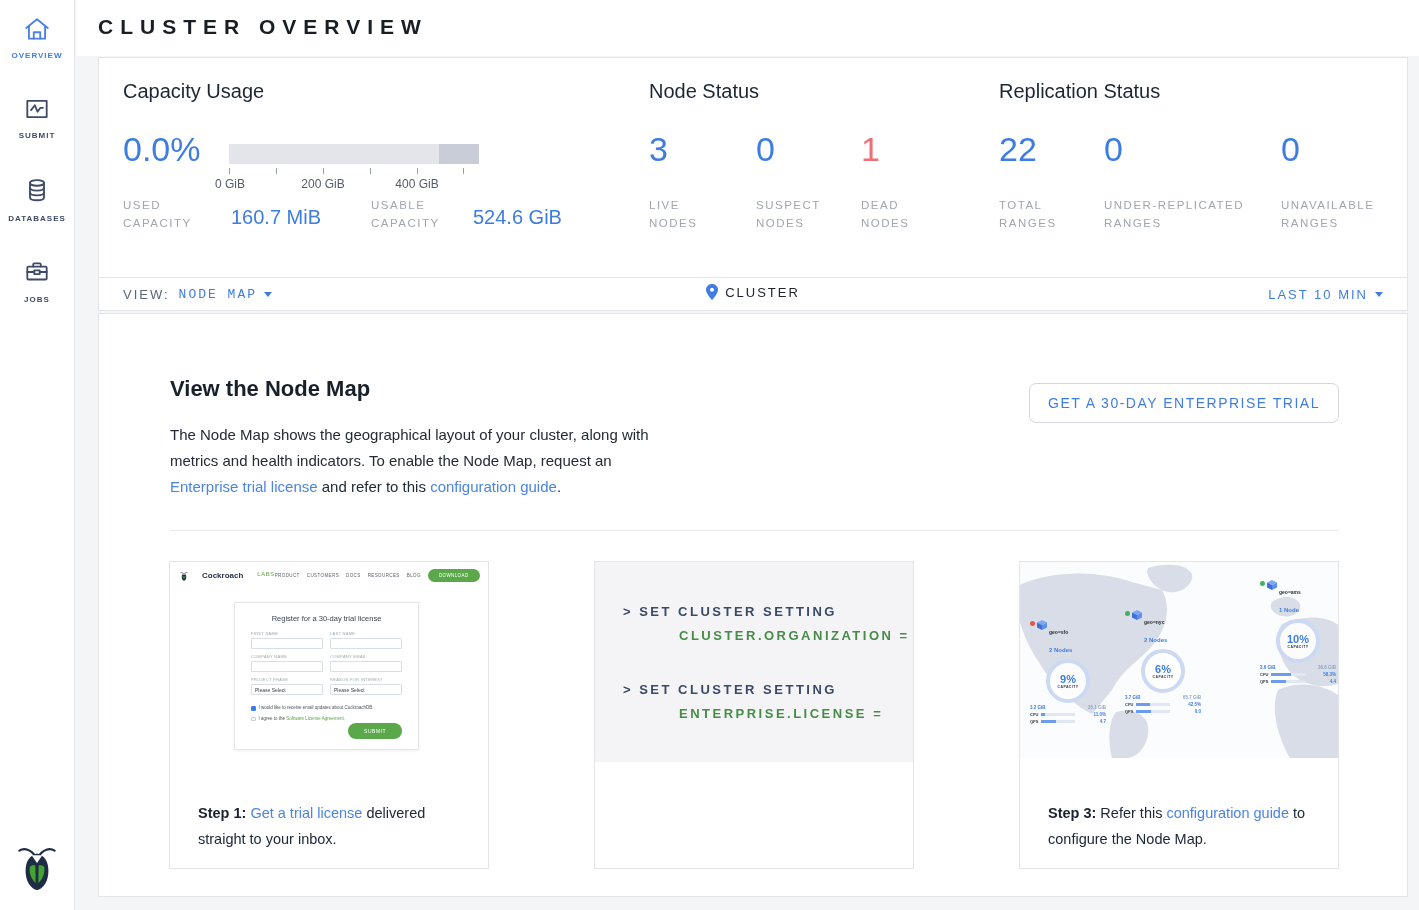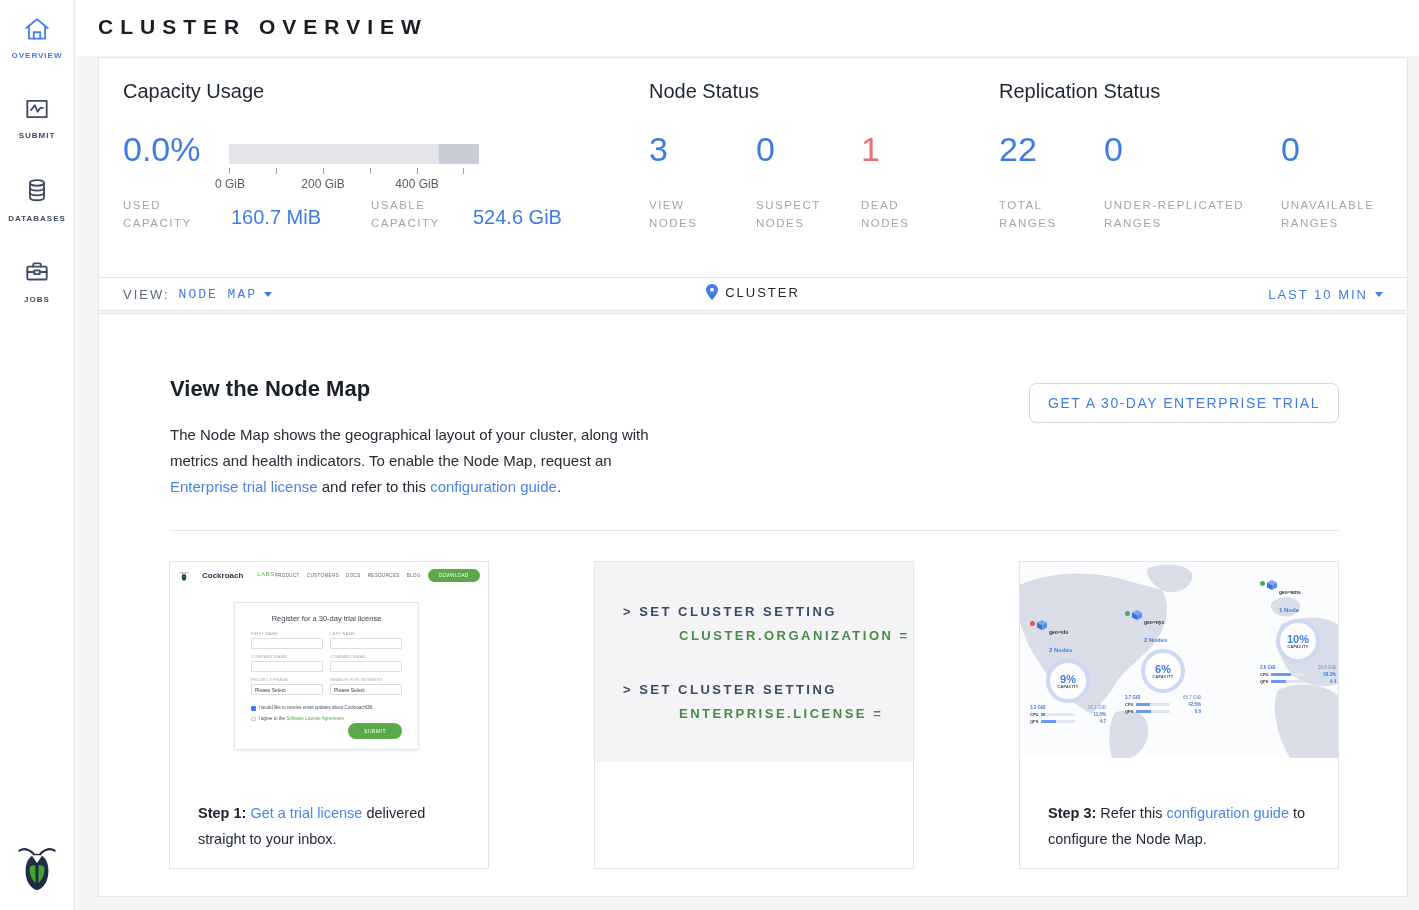--- a/index.html
+++ b/index.html
@@ -174,21 +174,21 @@
 CAPACITY</div>
   <div class="stat-val" style="left:132px;text-align:center;">160.7 MiB</div>
   <div class="stat-lbl" style="left:272px;">USABLE
 CAPACITY</div>
   <div class="stat-val" style="left:374px;">524.6 GiB</div>
 
   <div class="sec-title" style="left:550px;">Node Status</div>
   <div class="big-num" style="left:550px;">3</div>
   <div class="big-num" style="left:657px;">0</div>
   <div class="big-num red" style="left:762px;">1</div>
-  <div class="stat-lbl" style="left:550px;">VIEW
+  <div class="stat-lbl" style="left:550px;">LIVE
 NODES</div>
   <div class="stat-lbl" style="left:657px;">SUSPECT
 NODES</div>
   <div class="stat-lbl" style="left:762px;">DEAD
 NODES</div>
 
   <div class="sec-title" style="left:900px;">Replication Status</div>
   <div class="big-num" style="left:900px;">22</div>
   <div class="big-num" style="left:1005px;">0</div>
   <div class="big-num" style="left:1182px;">0</div>

